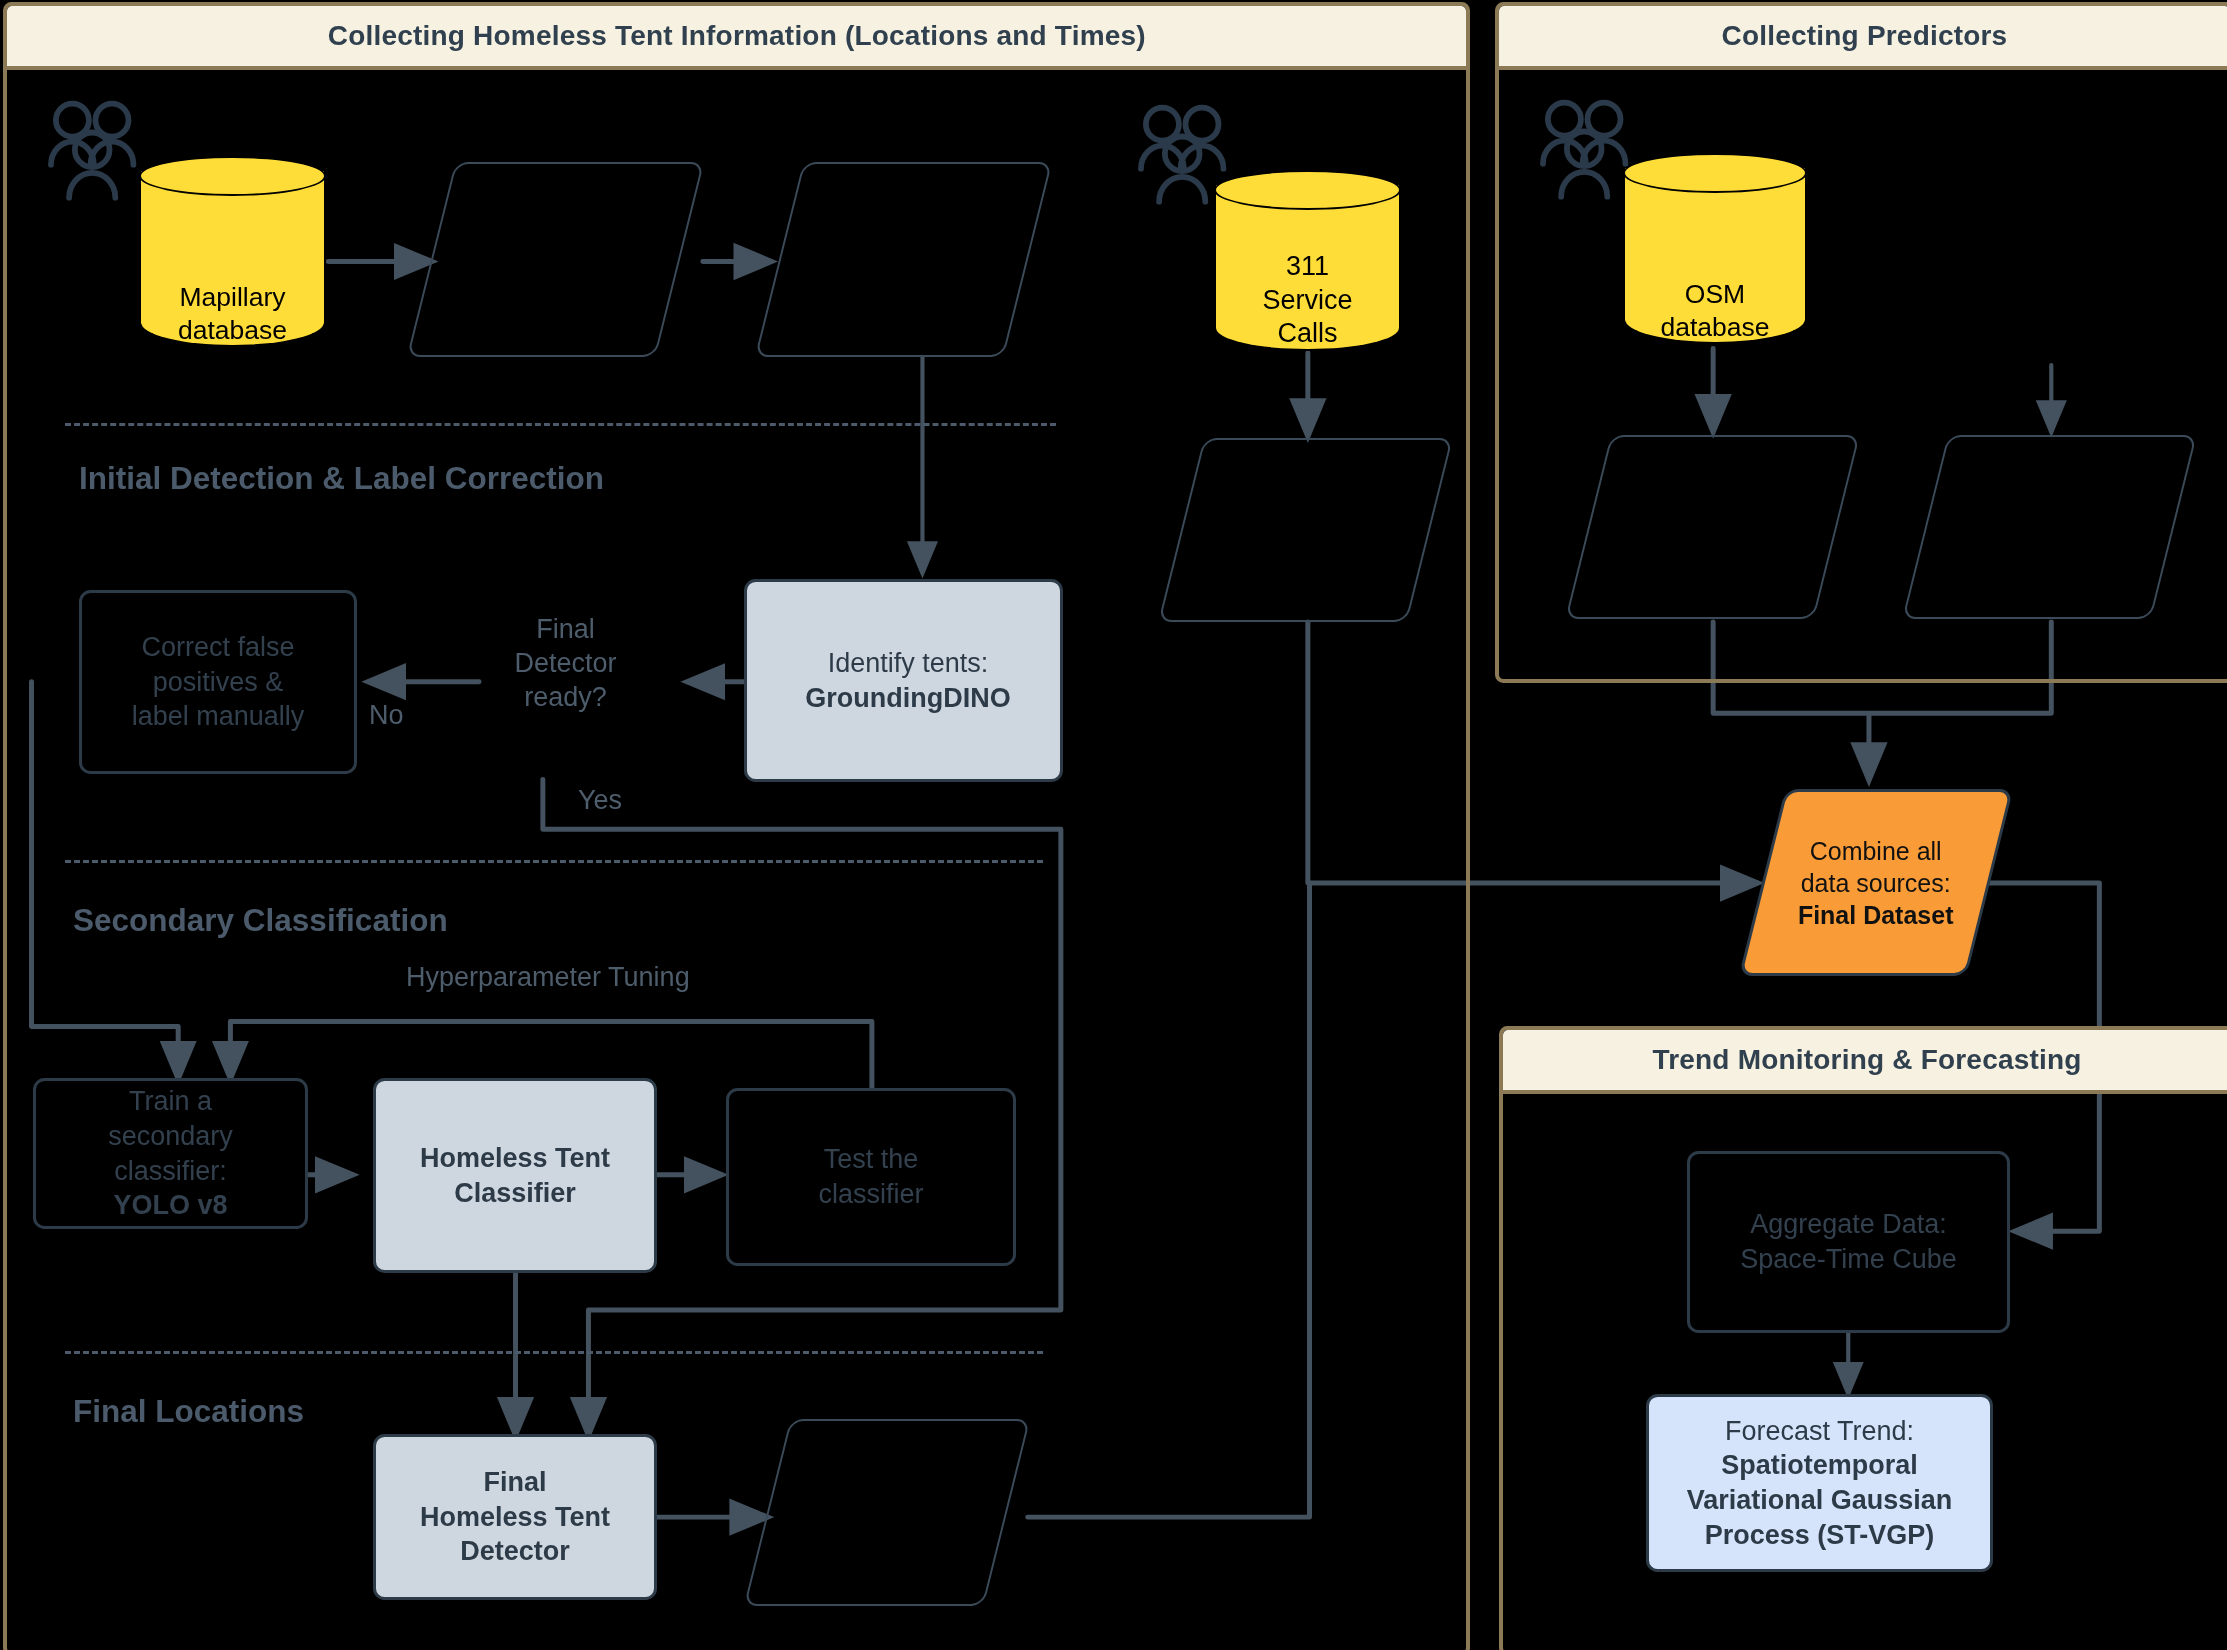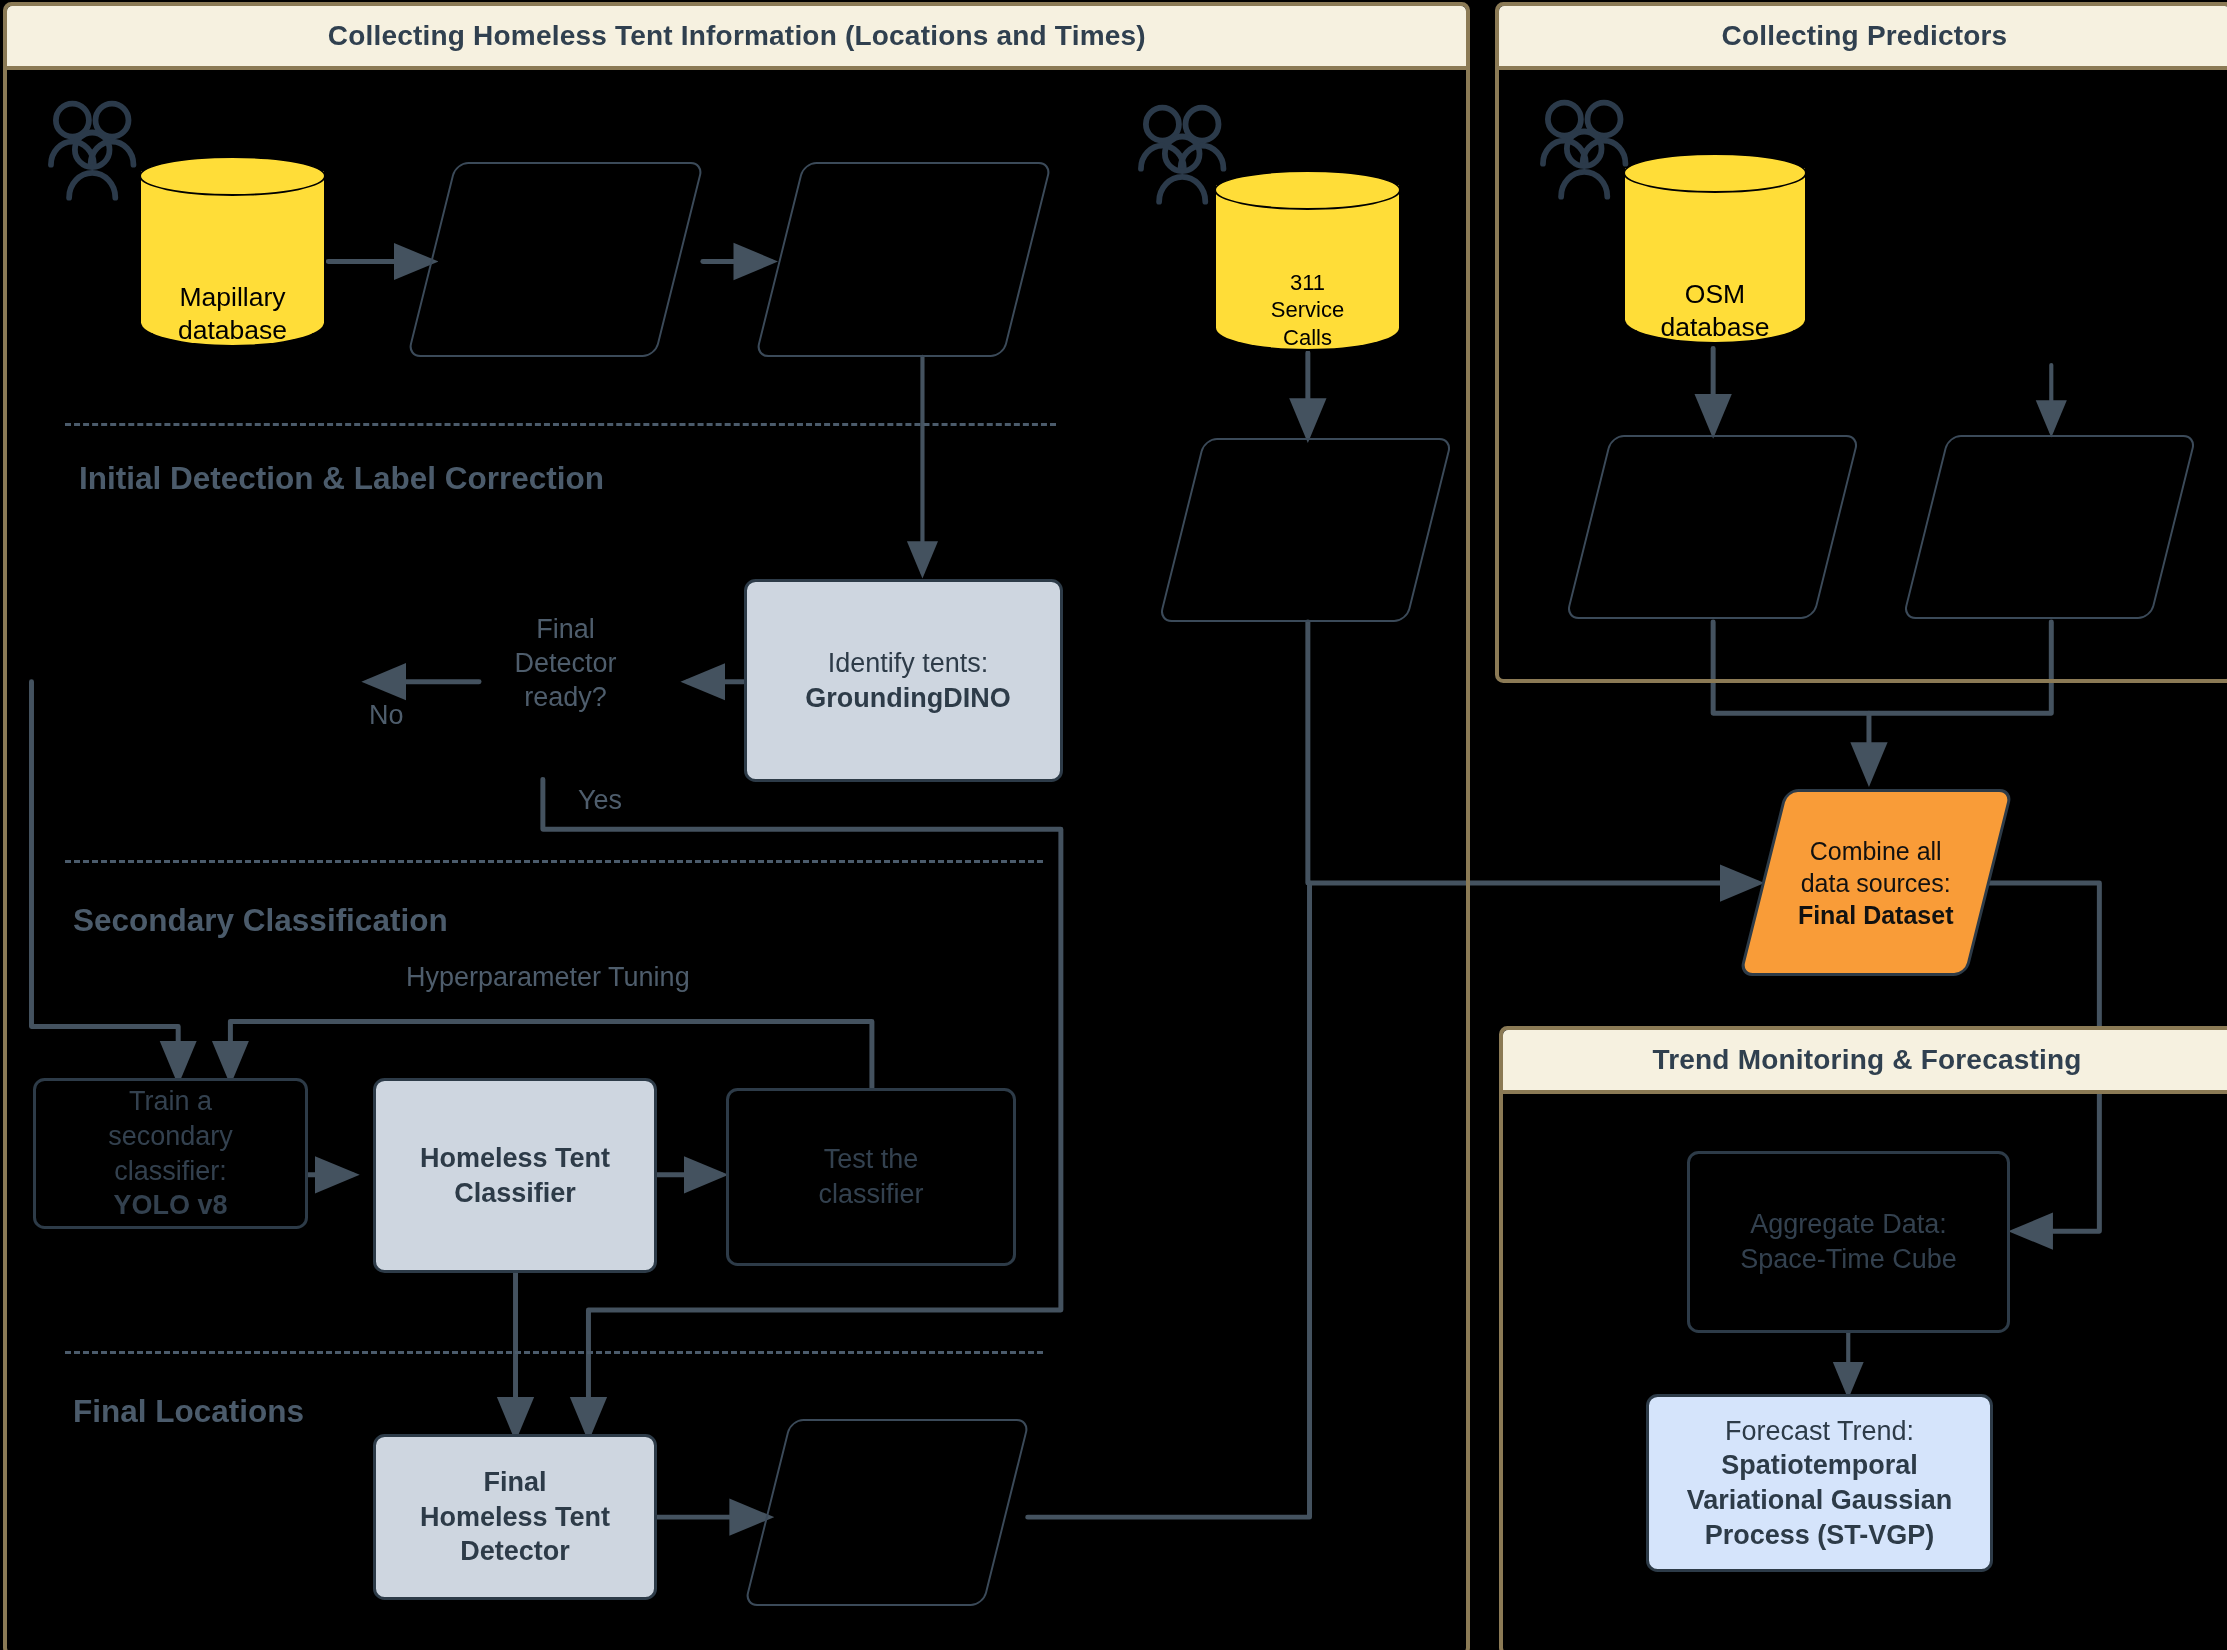--- a/index.html
+++ b/index.html
@@ -178,20 +178,25 @@
   </div>
 
   <div class="elabel multi" style="left:491px;top:613px;width:149px;">
     <div>Final</div>
     <div>Detector</div>
     <div>ready?</div>
   </div>
   <div class="elabel" style="left:369px;top:700px;">No</div>
   <div class="elabel" style="left:578px;top:785px;">Yes</div>
 
+  <div class="node proc" style="left:79px;top:590px;width:278px;height:184px;flex-direction:column;">
+    <span>Correct false</span>
+    <span>positives &amp;</span>
+    <span>label manually</span>
+  </div>
 
   <div class="elabel" style="left:406px;top:962px;">Hyperparameter Tuning</div>
 
   <div class="node proc" style="left:33px;top:1078px;width:275px;height:151px;flex-direction:column;">
     <span>Train a</span>
     <span>secondary</span>
     <span>classifier:</span>
     <span style="font-weight:bold;">YOLO v8</span>
   </div>
 
@@ -211,21 +216,21 @@
     <span>Detector</span>
   </div>
 
   <div class="node io" style="left:767px;top:1419px;width:240px;height:187px;">
     <span class="inner"></span>
   </div>
 
   <div class="cyl" style="left:1214px;top:170px;width:187px;height:181px;">
     <div class="body"></div>
     <div class="top"></div>
-    <div class="txt" style="font-size:22px;">
+    <div class="txt" style="font-size:27px;">
       <span>311</span>
       <span>Service</span>
       <span>Calls</span>
     </div>
   </div>
 
   <div class="node io" style="left:1181px;top:438px;width:249px;height:184px;">
     <span class="inner"></span>
   </div>
 

